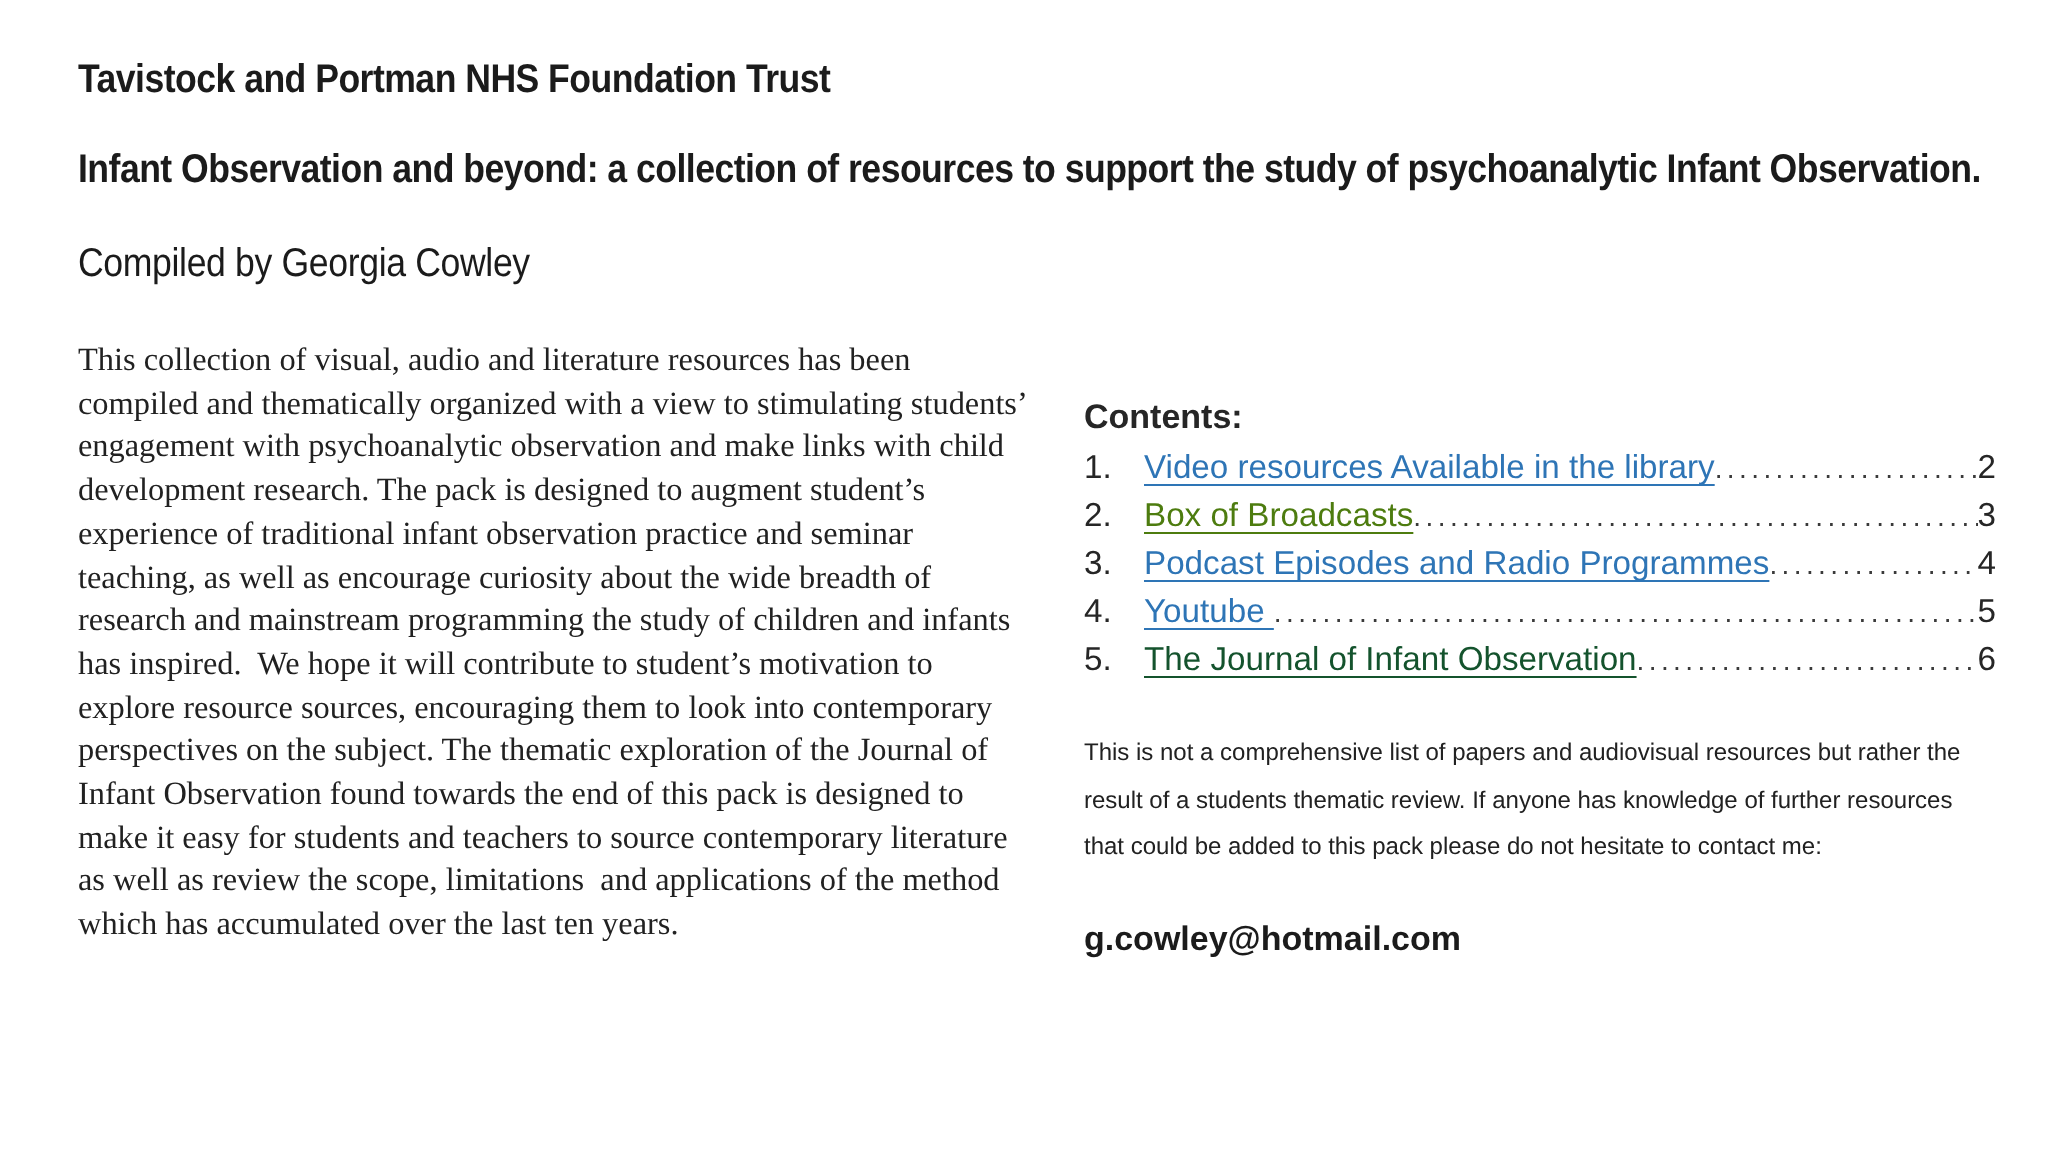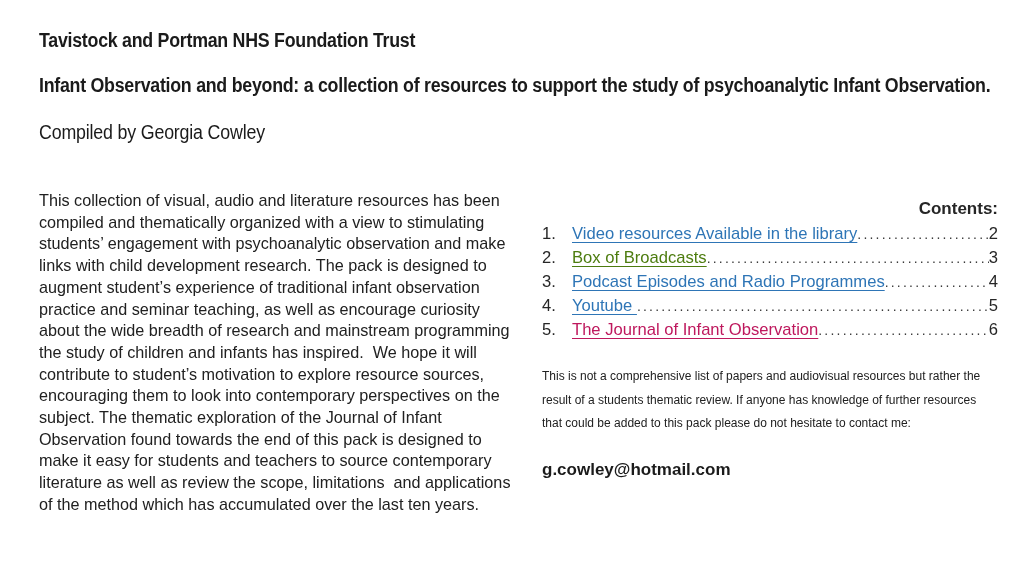--- a/index.html
+++ b/index.html
@@ -48,42 +48,42 @@
     font-size: 20px;
     font-weight: 400;
     line-height: 24px;
     letter-spacing: -0.2px;
   }
 
   
   .left-col {
     position: absolute;
     left: 39px;
-    top: 190px;
+    top: 170px;
     width: 476px;
     font-size: 16.2px;
     line-height: 21.7px;
     white-space: pre-wrap;
     color: #212121;
+    font-family: Liberation Serif, serif;
   }
 
   
   .right-col {
     position: absolute;
     left: 542px;
     top: 197px;
     width: 456px;
     color: #212121;
   }
   .contents-heading {
     font-size: 17px;
     font-weight: 700;
     line-height: 23px;
     color: #262626;
-    text-align: right;
   }
   .toc {
     list-style: none;
     margin: 2px 0 0 0;
     padding: 0;
   }
   .toc-row {
     display: flex;
     align-items: baseline;
     font-size: 16.6px;
@@ -165,21 +165,21 @@
           <span class="toc-page">4</span>
         </li>
         <li class="toc-row">
           <span class="toc-num">4.</span>
           <a class="toc-link" style="color: rgb(46, 117, 182);">Youtube </a>
           <span class="toc-dots"></span>
           <span class="toc-page">5</span>
         </li>
         <li class="toc-row">
           <span class="toc-num">5.</span>
-          <a class="toc-link" style="color: #be185d;">The Journal of Infant Observation</a>
+          <a class="toc-link" style="color: #14532d;">The Journal of Infant Observation</a>
           <span class="toc-dots"></span>
           <span class="toc-page">6</span>
         </li>
       </ol>
 
     <p class="note">This is not a comprehensive list of papers and audiovisual resources but rather the result of a students thematic review. If anyone has knowledge of further resources that could be added to this pack please do not hesitate to contact me:</p>
 
     <p class="email">g.cowley@hotmail.com</p>
   </div>
 

